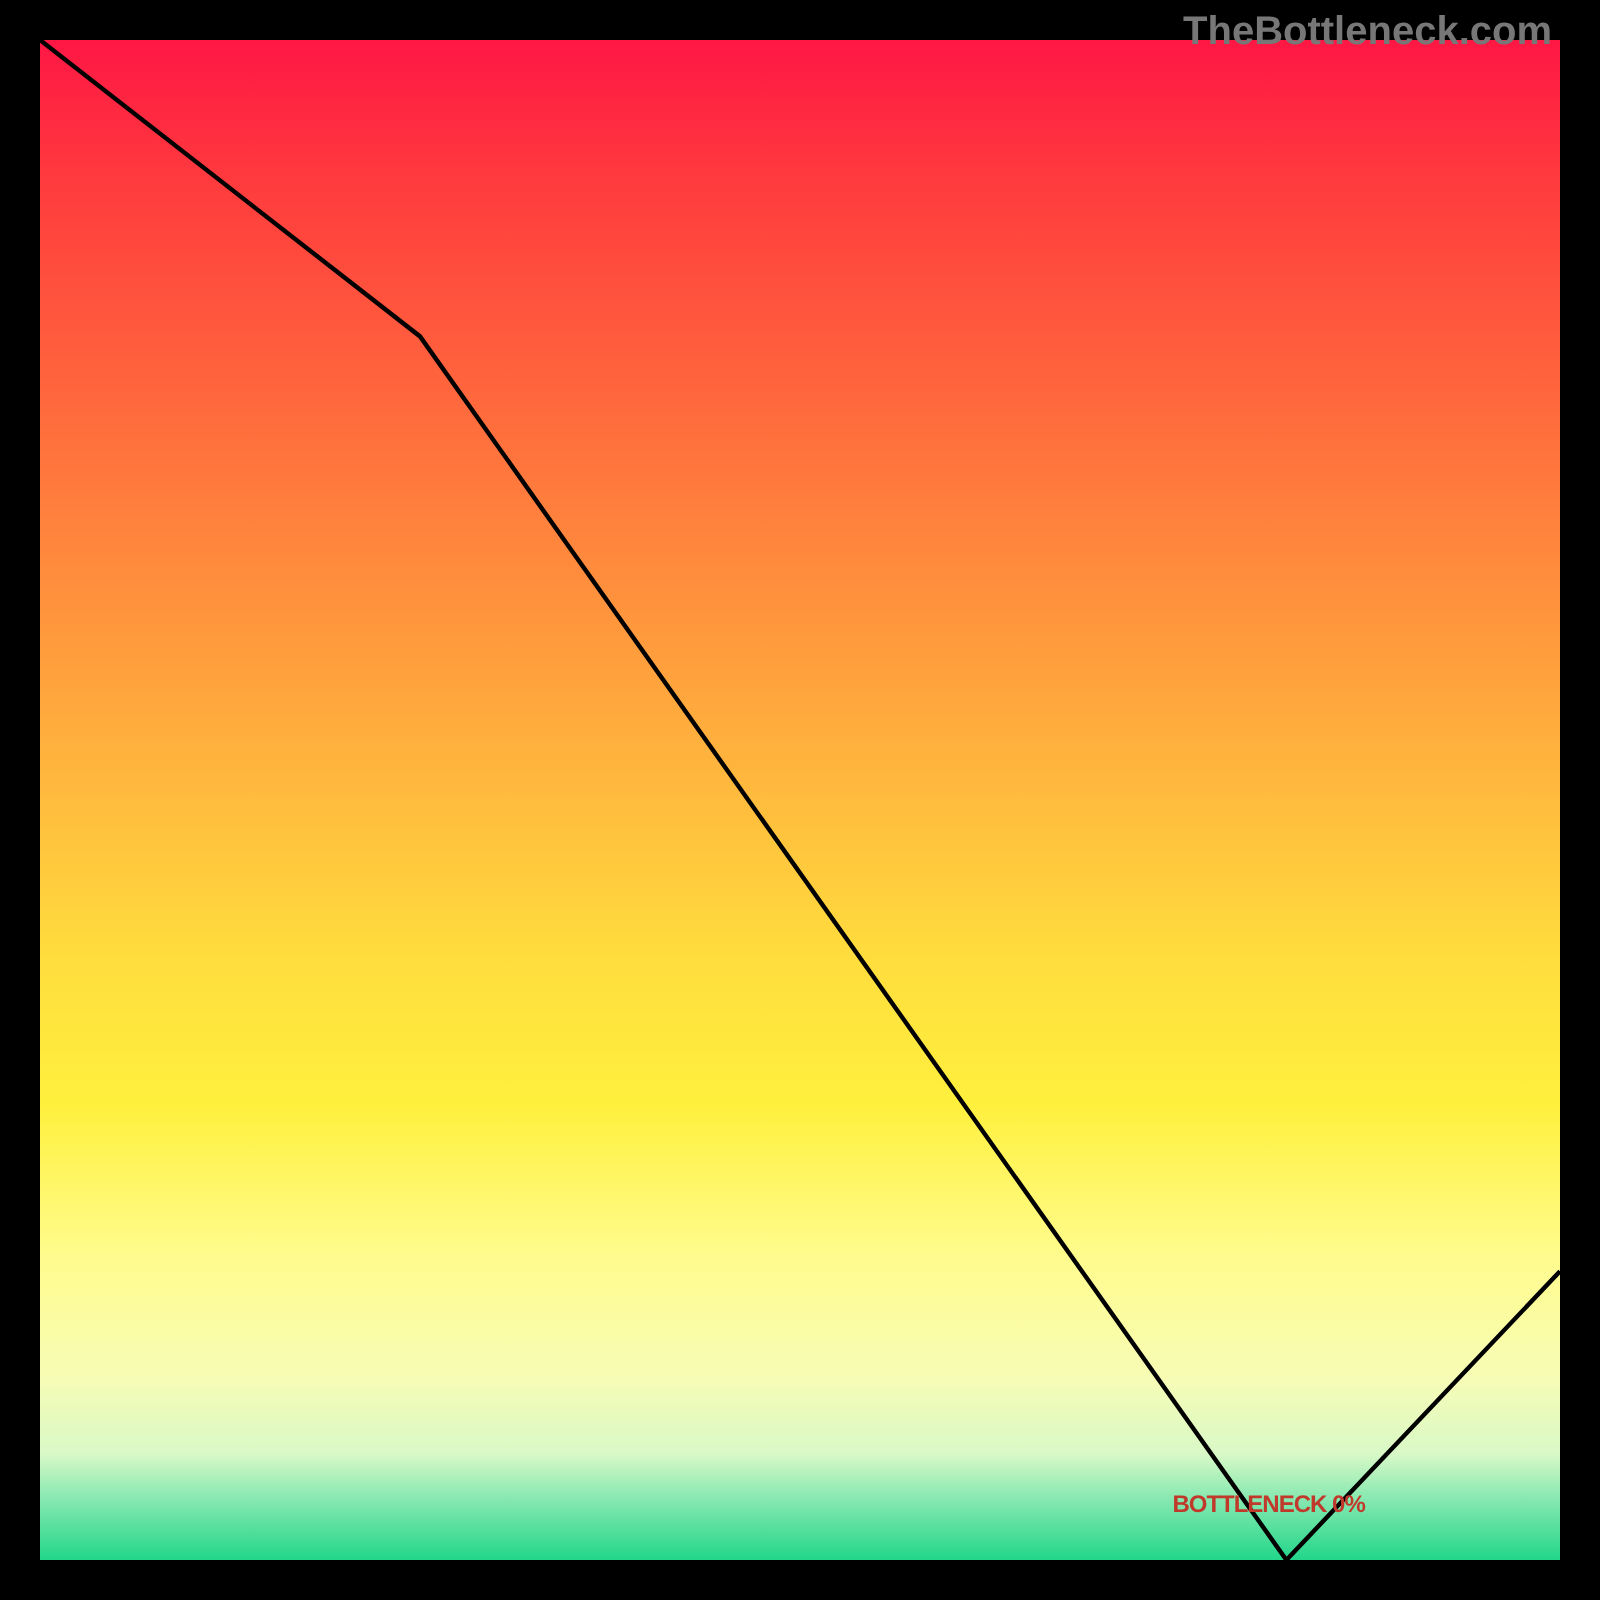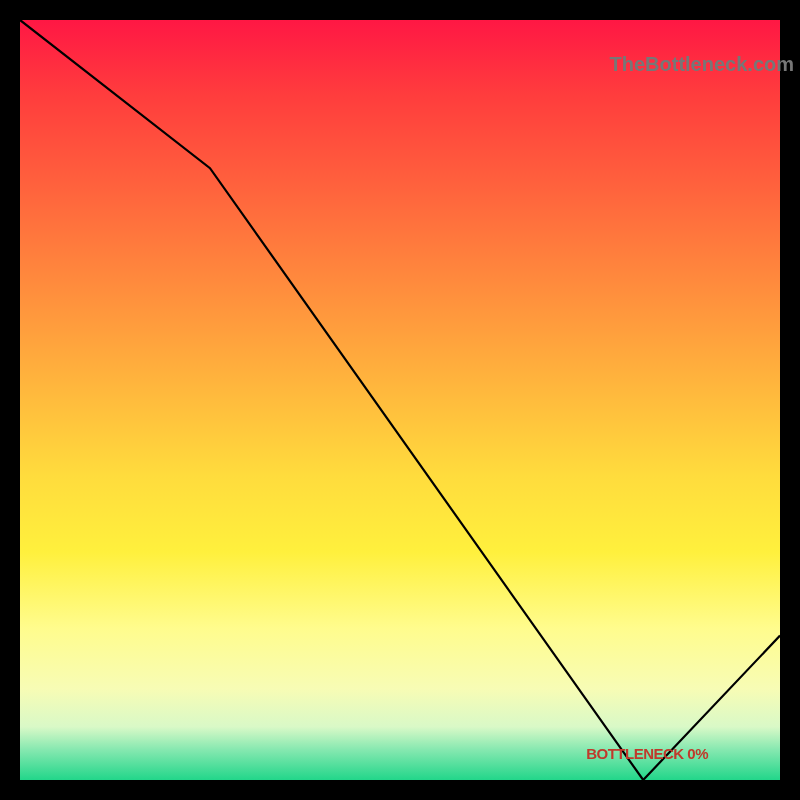--- a/index.html
+++ b/index.html
@@ -7,26 +7,25 @@
     width: 800px;
     height: 800px;
     background: #000;
     font-family: Arial, sans-serif;
     position: relative;
     overflow: hidden;
   }
   .source-label {
     position: absolute;
     top: 5px;
-    right: 6px;
+    right: 24px;
     color: #777;
     font-size: 20px;
     font-weight: bold;
     z-index: 10;
-    margin-top: 48px;
   }
   .plot-area {
     position: absolute;
     left: 20px;
     top: 20px;
     width: 760px;
     height: 760px;
     background: linear-gradient(to bottom,
       #ff1744 0%,
       #ff3d3d 10%,
@@ -47,21 +46,21 @@
     position: absolute;
     left: 20px;
     top: 20px;
     width: 760px;
     height: 760px;
     pointer-events: none;
   }
   .chart-annotation {
     position: absolute;
     color: #c0392b;
-    font-size: 15px;
+    font-size: 12px;
     font-weight: bold;
     letter-spacing: -0.5px;
   }
 </style>
 </head>
 <body>
 
 <div class="source-label">TheBottleneck.com</div>
 
 <div class="plot-area"></div>

